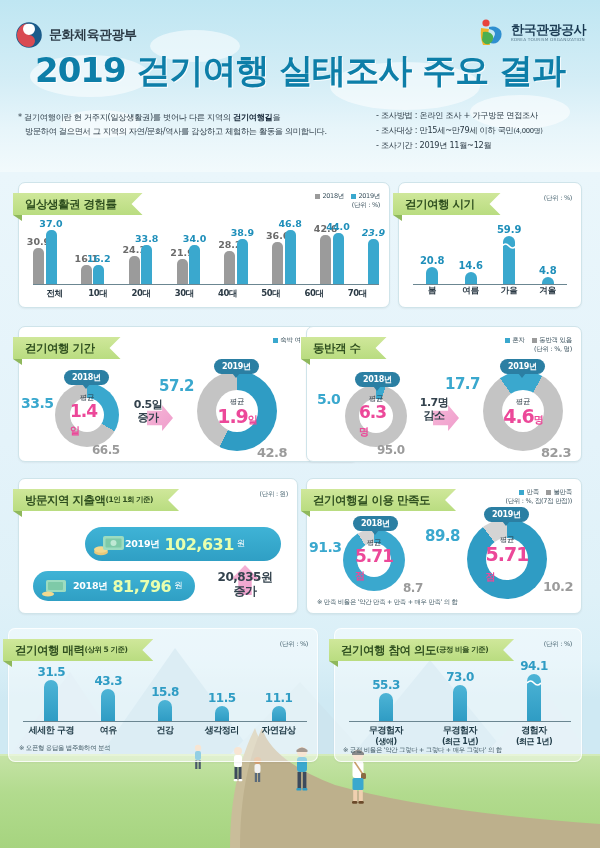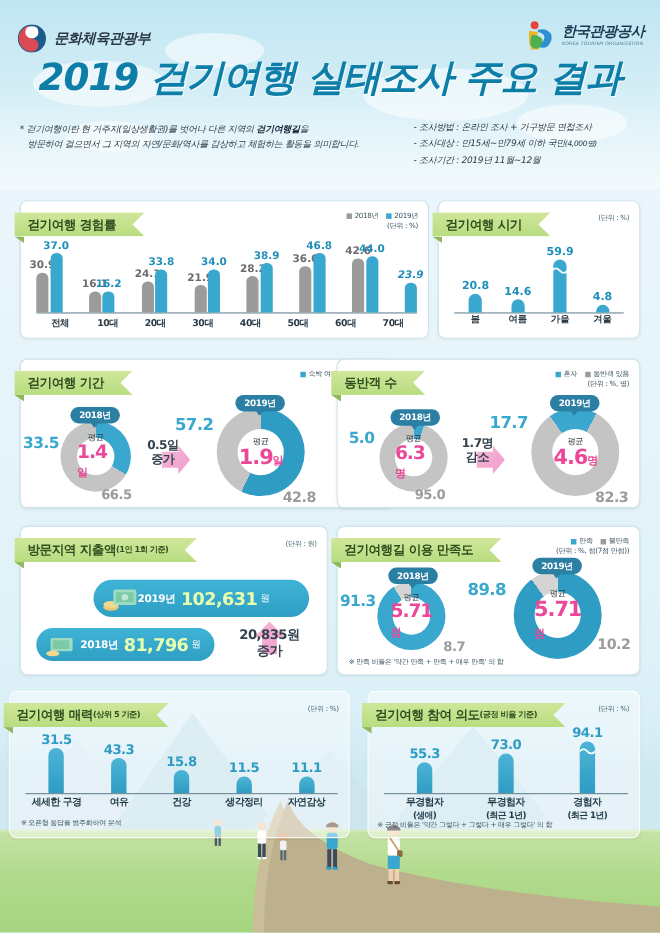--- a/index.html
+++ b/index.html
@@ -10,21 +10,20 @@
     overflow: hidden;
     position: relative;
   }
   .page { position: relative; width: 600px; height: 848px; overflow: hidden; }
 
   
   .header {
     position: relative; height: 172px;
     background: linear-gradient(180deg, #bfe6f2 0%, #d3edf6 45%, #e7f5fa 75%, #f2fafc 100%);
     overflow: hidden;
-    font-style: italic;
   }
   .cloud { position: absolute; background: rgba(255,255,255,0.55); border-radius: 50%; }
   .c1 { width: 120px; height: 42px; left: 30px; top: 55px; }
   .c2 { width: 90px; height: 32px; left: 150px; top: 30px; }
   .c3 { width: 150px; height: 48px; left: 330px; top: 62px; }
   .c4 { width: 100px; height: 34px; left: 470px; top: 95px; }
   .c5 { width: 80px; height: 28px; left: 60px; top: 110px; }
 
   .gov-logo { position: absolute; left: 16px; top: 22px; display: flex; align-items: center; gap: 7px; }
   .taegeuk { width: 26px; height: 26px; position: relative; }
@@ -310,21 +309,21 @@
         <rect x="8.2" y="42" width="4" height="12" fill="#f0d0b0"></rect>
           <rect x="13.8" y="42" width="4" height="12" fill="#f0d0b0"></rect>
         <rect x="7" y="53" width="5.4" height="2.8" rx="1.3" fill="#6b4a2a"></rect>
           <rect x="13.4" y="53" width="5.4" height="2.8" rx="1.3" fill="#6b4a2a"></rect>
       </svg>
     </div>
   </div>
 
   <div class="card" style="left:18px; top:182px; width:372px; height:126px;">
     <div class="ribbon">
-      <span>걷기여행 경험률</span>
+      <span>일상생활권 경험률</span>
     </div>
     <div class="ribbon-tail"></div>
     <div class="legend">
       <div class="row">
         <span class="item">
             <i class="sw gray"></i>
             <span>2018년</span>
           </span>
         <span class="item">
             <i class="sw blue"></i>
@@ -402,21 +401,21 @@
               <div class="bc-bar gray" style="height: 49.416px;">
                 <span class="val">42.6</span>
               </div>
               <div class="bc-bar blue" style="height: 51.04px;">
                 <span class="val">44.0</span>
               </div>
             </div>
           </div>
           <div class="bc-group">
             <div class="bc-bars">
-              <div class="bc-bar blue" style="height: 27px; font-style: italic;">
+              <div class="bc-bar blue" style="height: 45px; font-style: italic;">
                 <span class="val">23.9</span>
               </div>
             </div>
           </div>
         </div>
       <div class="bc-labels" id="expLabels">
           <span class="bc-label" style="left: 6.25%;">전체</span>
           <span class="bc-label" style="left: 18.75%;">10대</span>
           <span class="bc-label" style="left: 31.25%;">20대</span>
           <span class="bc-label" style="left: 43.75%;">30대</span>

